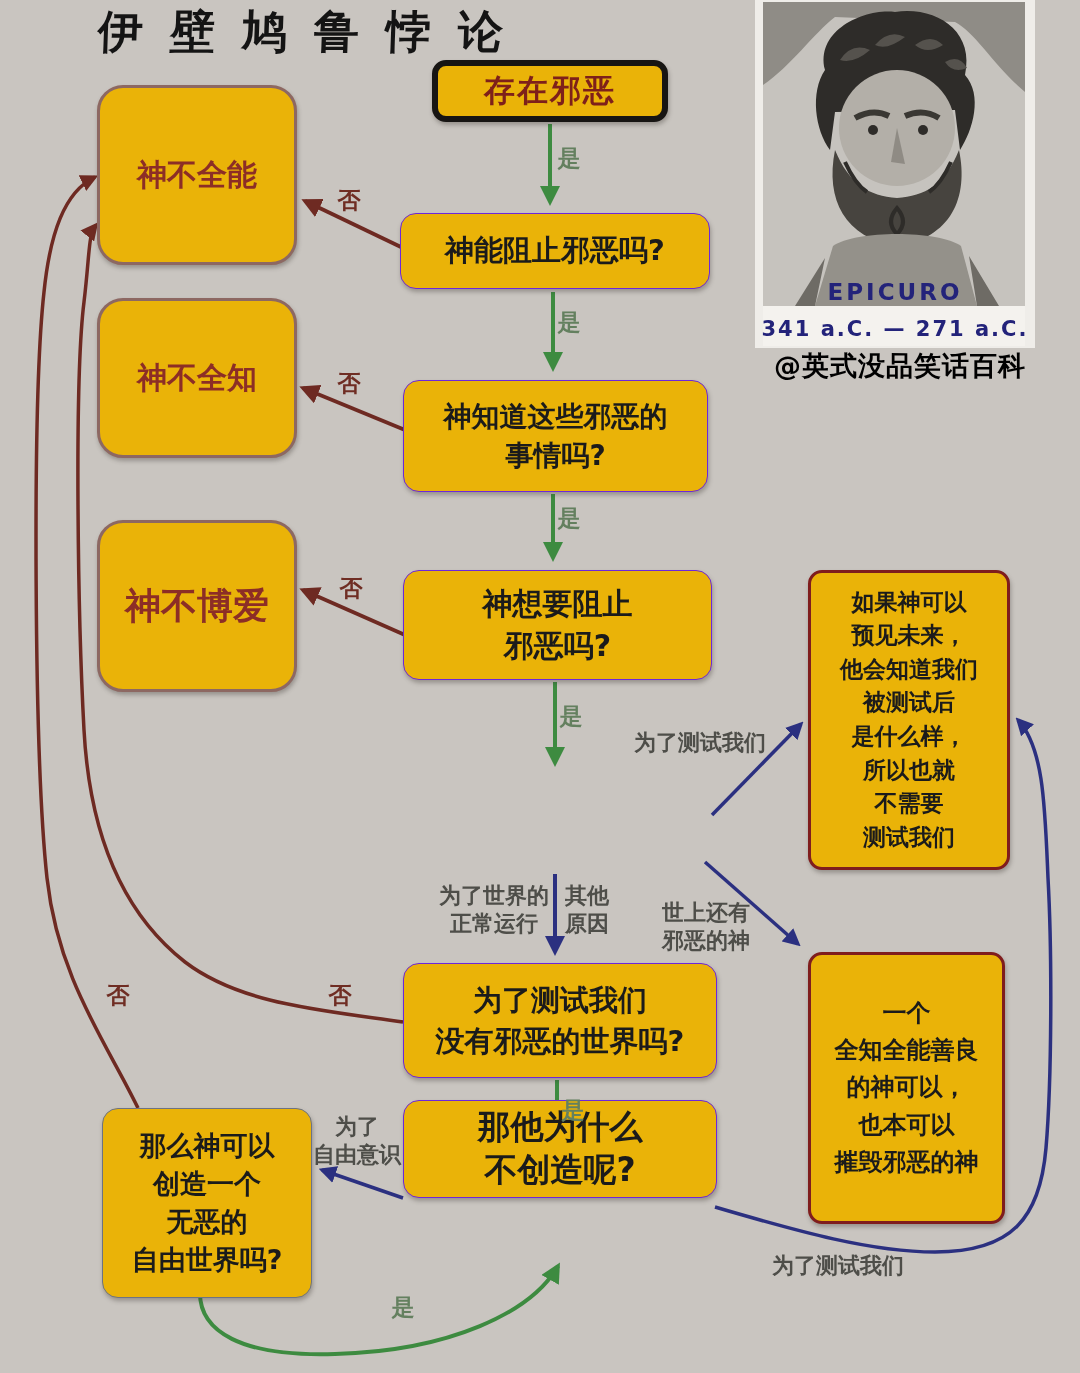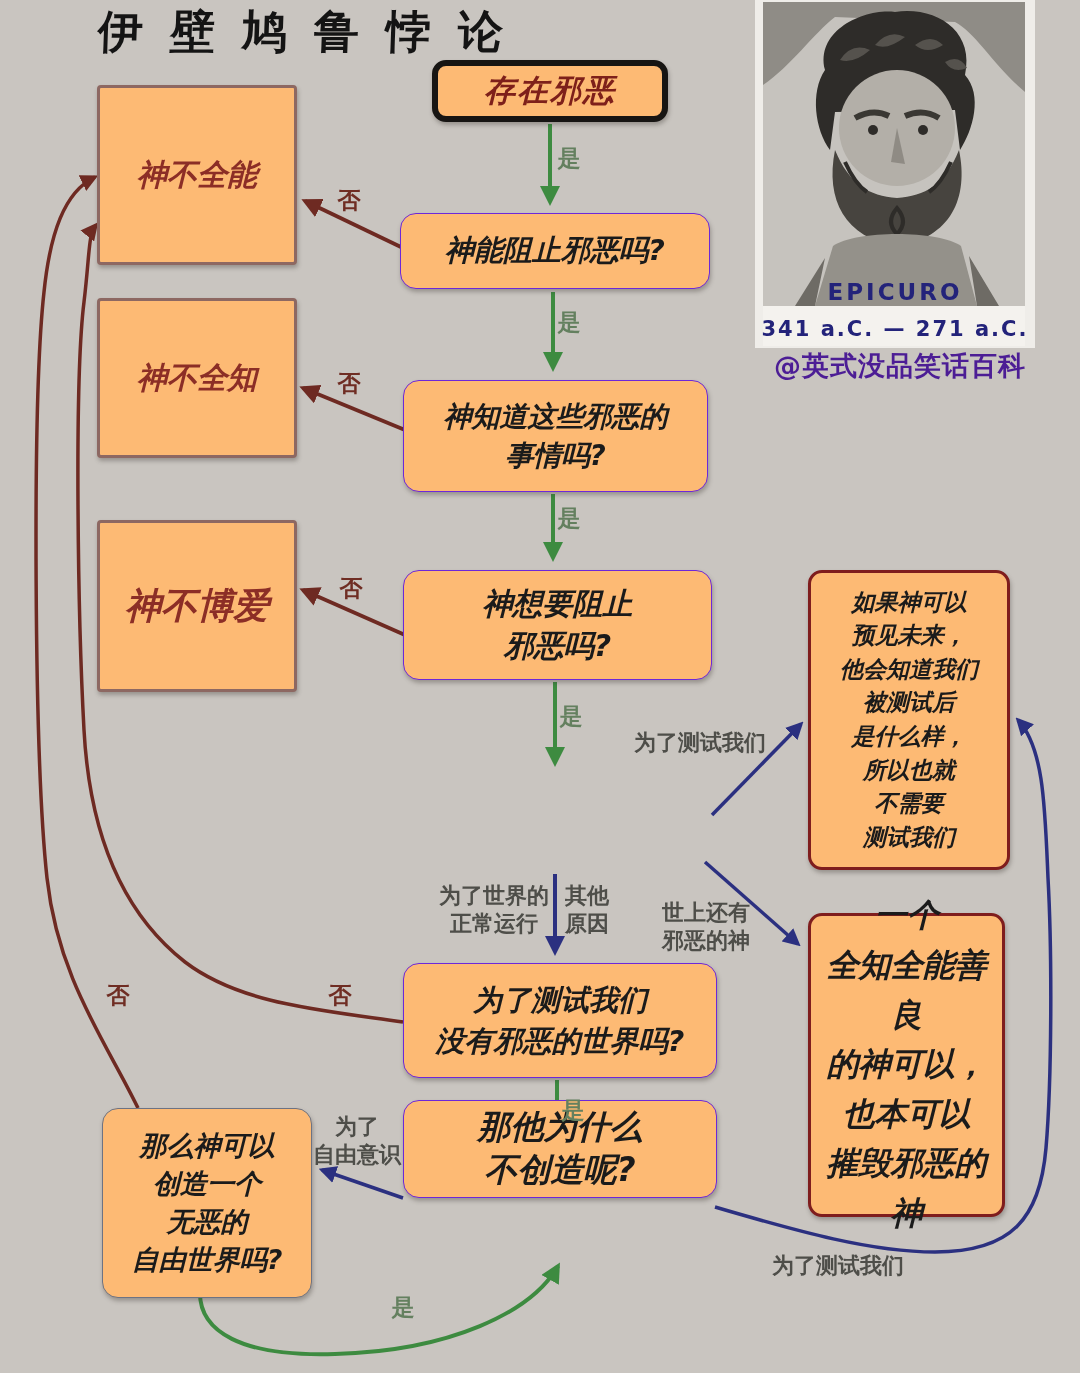--- a/index.html
+++ b/index.html
@@ -1,47 +1,47 @@
 <!DOCTYPE html>
 <html><head>
 <meta charset="utf-8">
 <style>
   html,body{margin:0;padding:0;background:#c9c5c0;}
   #stage{position:relative;width:1080px;height:1373px;background:#c9c5c0;overflow:hidden;
          font-family:"DejaVu Sans","Liberation Sans",sans-serif;}
   #edges{position:absolute;left:0;top:0;z-index:1;}
-  .node{position:absolute;z-index:2;background:#fdba74;display:flex;align-items:center;justify-content:center;
+  .node{position:absolute;z-index:2;background:#eab308;display:flex;align-items:center;justify-content:center;
         text-align:center;font-weight:bold;white-space:pre-line;box-sizing:border-box;
-        box-shadow:1px 3px 4px rgba(60,55,50,.35);font-style:italic;}
+        box-shadow:1px 3px 4px rgba(60,55,50,.35);}
   .qbox{border:1px solid #6d28d9;border-radius:16px;color:#1b1b1b;}
-  .redbox{border:3px solid #8d6862;border-radius:4px;color:#8c2e26;text-align:right;}
+  .redbox{border:3px solid #8d6862;border-radius:26px;color:#8c2e26;text-align:right;}
   .bluebox{border:3px solid #7f1d1d;border-radius:14px;color:#1b1b1b;}
   #n-start{border:6px solid #171513;border-radius:14px;color:#7e201a;font-size:31px;letter-spacing:2px;}
   #n-q1{left:400px;top:213px;width:310px;height:76px;font-size:29px;}
   #n-q2{left:403px;top:380px;width:305px;height:112px;font-size:28px;line-height:1.4;}
   #n-q3{left:403px;top:570px;width:309px;height:110px;font-size:30px;line-height:1.4;}
   #n-q4{left:408px;top:775px;width:302px;height:98px;font-size:34px;line-height:1.3;}
   #n-q5{left:403px;top:963px;width:314px;height:115px;font-size:29px;line-height:1.4;}
   #n-q6{left:403px;top:1100px;width:314px;height:98px;font-size:33px;line-height:1.3;}
   #n-start{left:432px;top:60px;width:236px;height:62px;}
   #n-a{left:97px;top:85px;width:200px;height:180px;font-size:30px;}
   #n-b{left:97px;top:298px;width:200px;height:160px;font-size:30px;}
   #n-c{left:97px;top:520px;width:200px;height:172px;font-size:36px;}
   #n-fw{left:102px;top:1108px;width:210px;height:190px;font-size:27px;line-height:1.4;border-color:#6d7383;}
   #n-fs{left:808px;top:570px;width:202px;height:300px;font-size:23px;line-height:1.46;}
-  #n-ds{left:808px;top:913px;width:197px;height:304px;font-size:32px;line-height:1.55;}
+  #n-ds{left:808px;top:952px;width:197px;height:272px;font-size:24px;line-height:1.55;}
   .lbl{position:absolute;z-index:3;transform:translate(-50%,-50%);white-space:pre-line;text-align:center;}
   .lbl-yes{color:#64805f;font-size:23px;font-weight:600;}
   .lbl-no{color:#6f2d23;font-size:23px;font-weight:700;}
   .lbl-gray{color:#4e4e49;font-size:22px;font-weight:600;line-height:1.25;}
   #title{position:absolute;left:98px;top:2px;z-index:3;font-size:45px;font-weight:900;color:#141414;
          letter-spacing:27px;white-space:nowrap;transform:skewX(-2deg);}
   #portrait{position:absolute;left:755px;top:0;width:280px;height:348px;z-index:2;text-align:center;}
   #watermark{position:absolute;left:760px;top:348px;width:280px;z-index:3;text-align:center;
-             color:#4c1d95;font-size:27px;font-weight:600;letter-spacing:1px;}
+             color:#000000;font-size:27px;font-weight:600;letter-spacing:1px;}
 </style>
 </head>
 <body>
 
 <div id="stage">
 
   <svg id="edges" width="1080" height="1373" viewBox="0 0 1080 1373">
     <defs>
       <marker id="ag" viewBox="0 0 10 10" refX="8" refY="5" markerWidth="5" markerHeight="5" orient="auto">
           <path d="M0,0L10,5L0,10z" fill="#3d8b40"></path>

